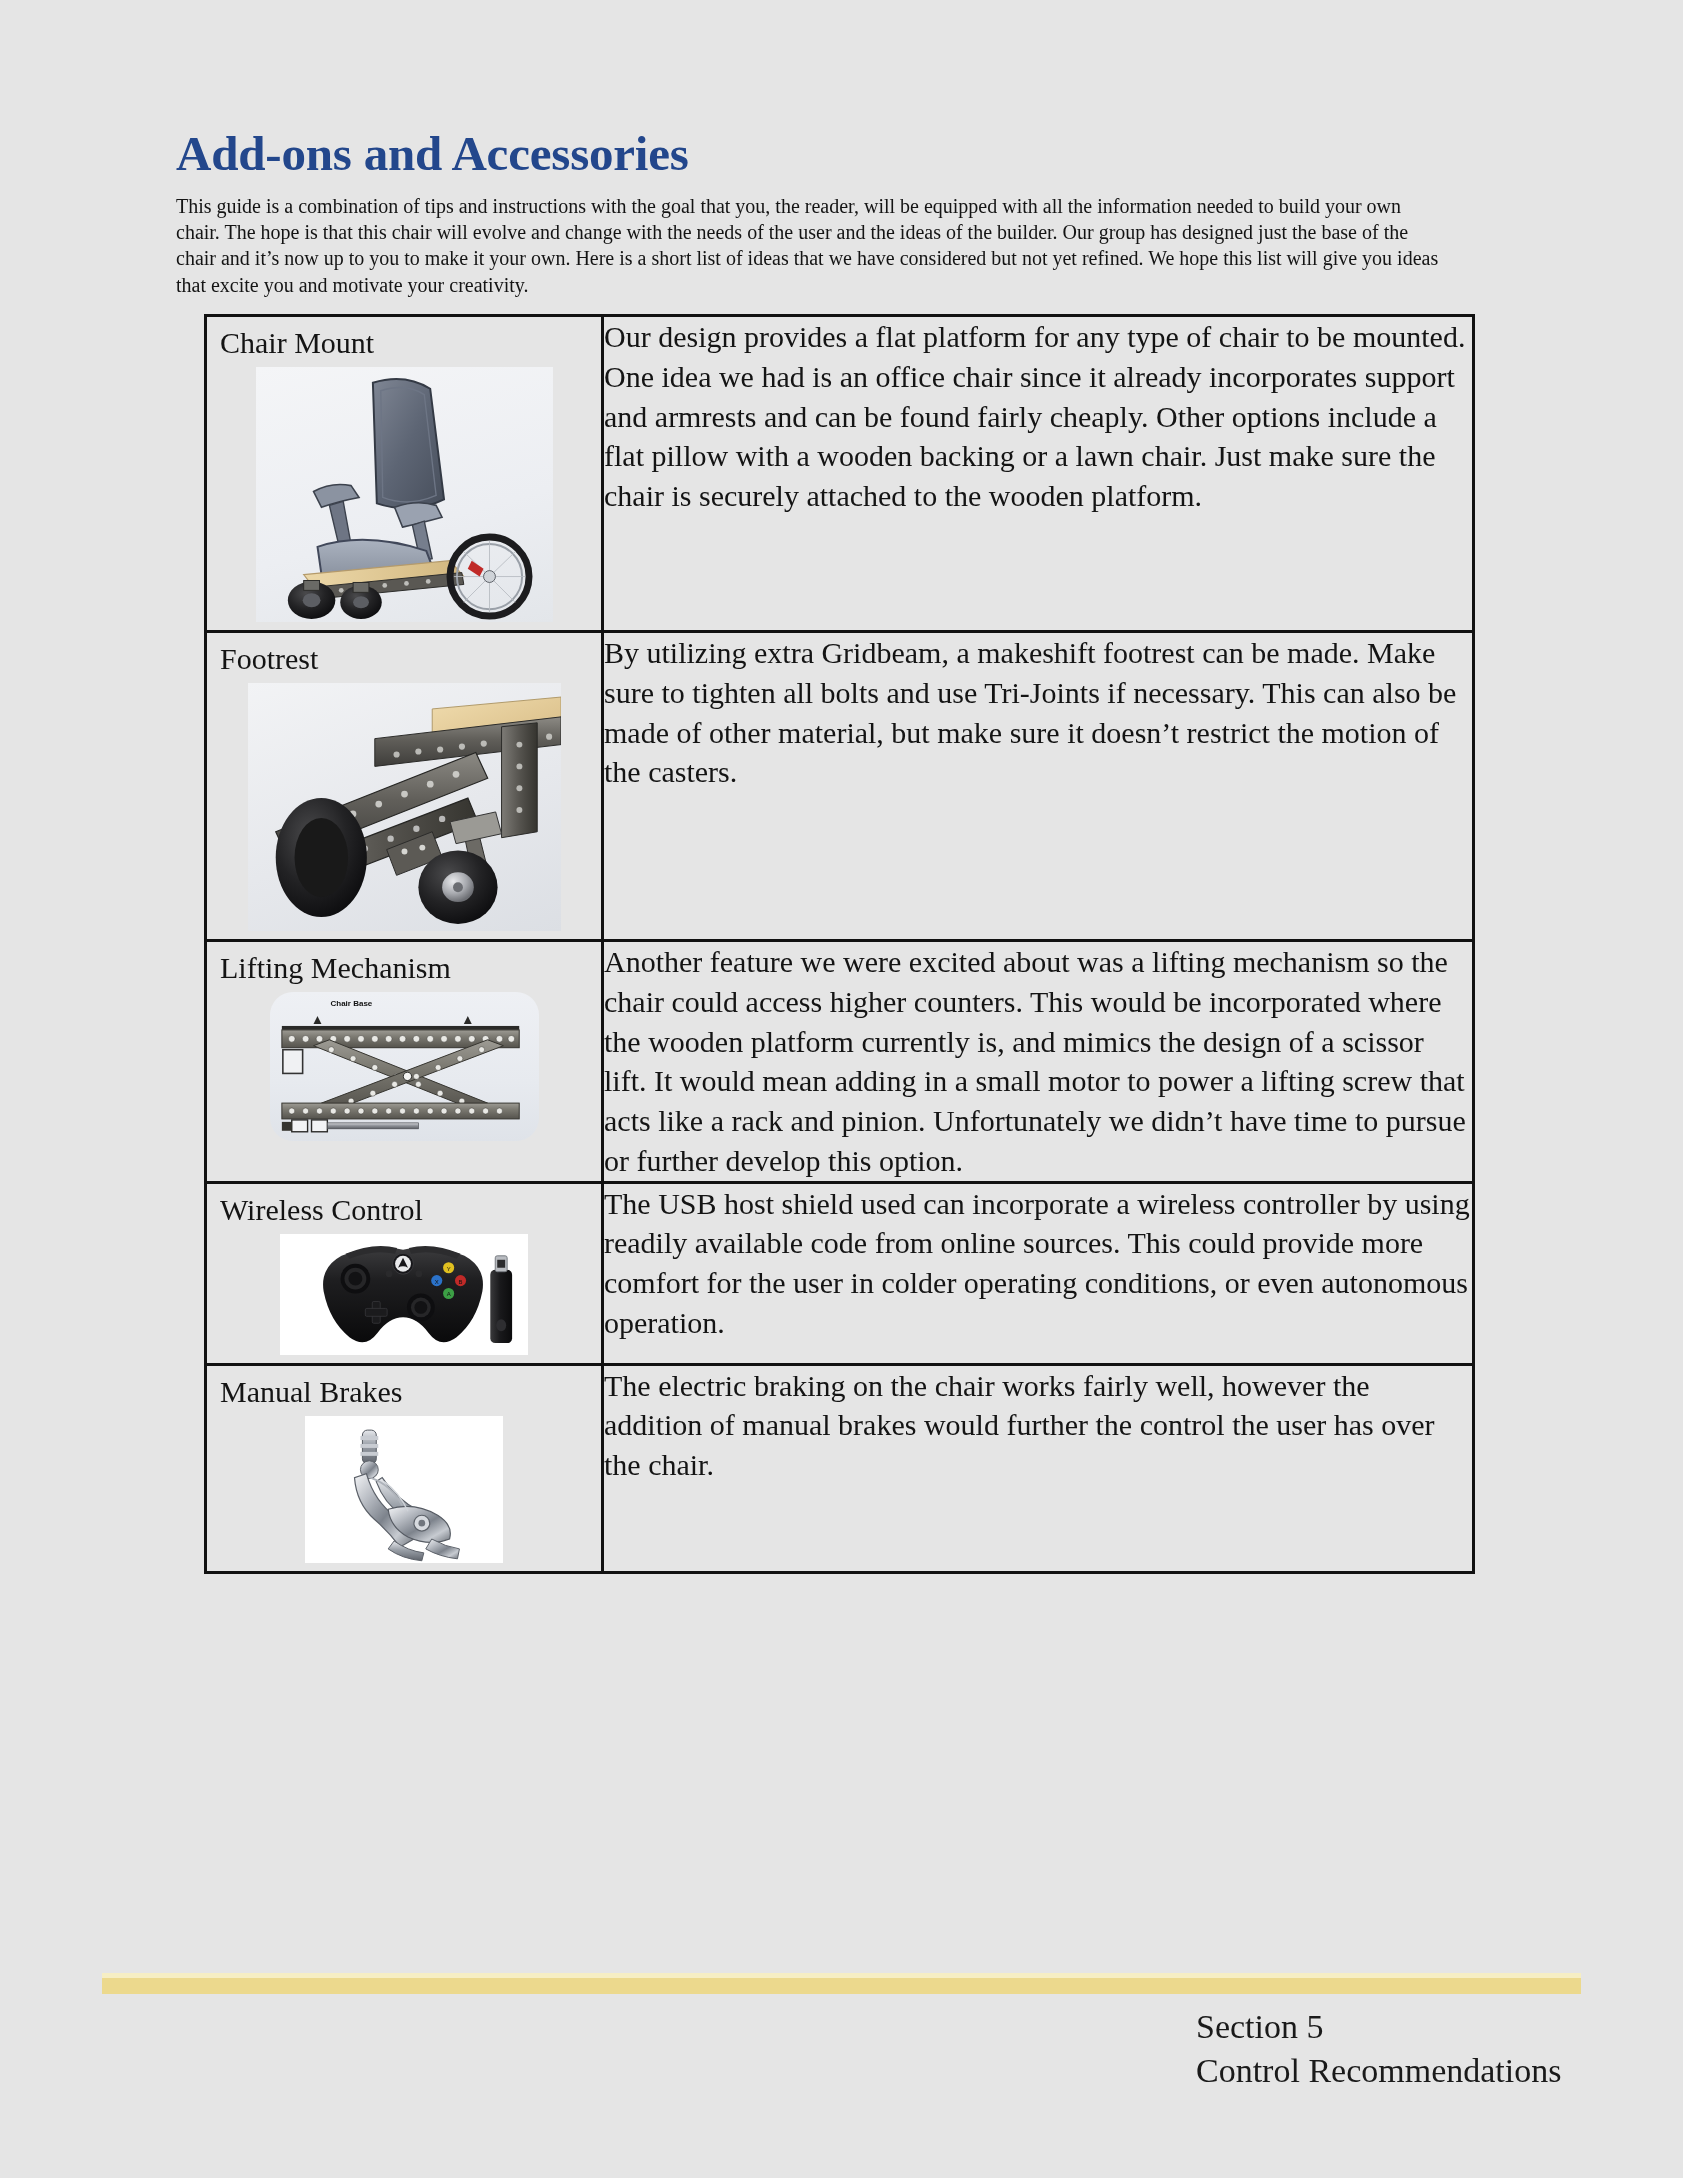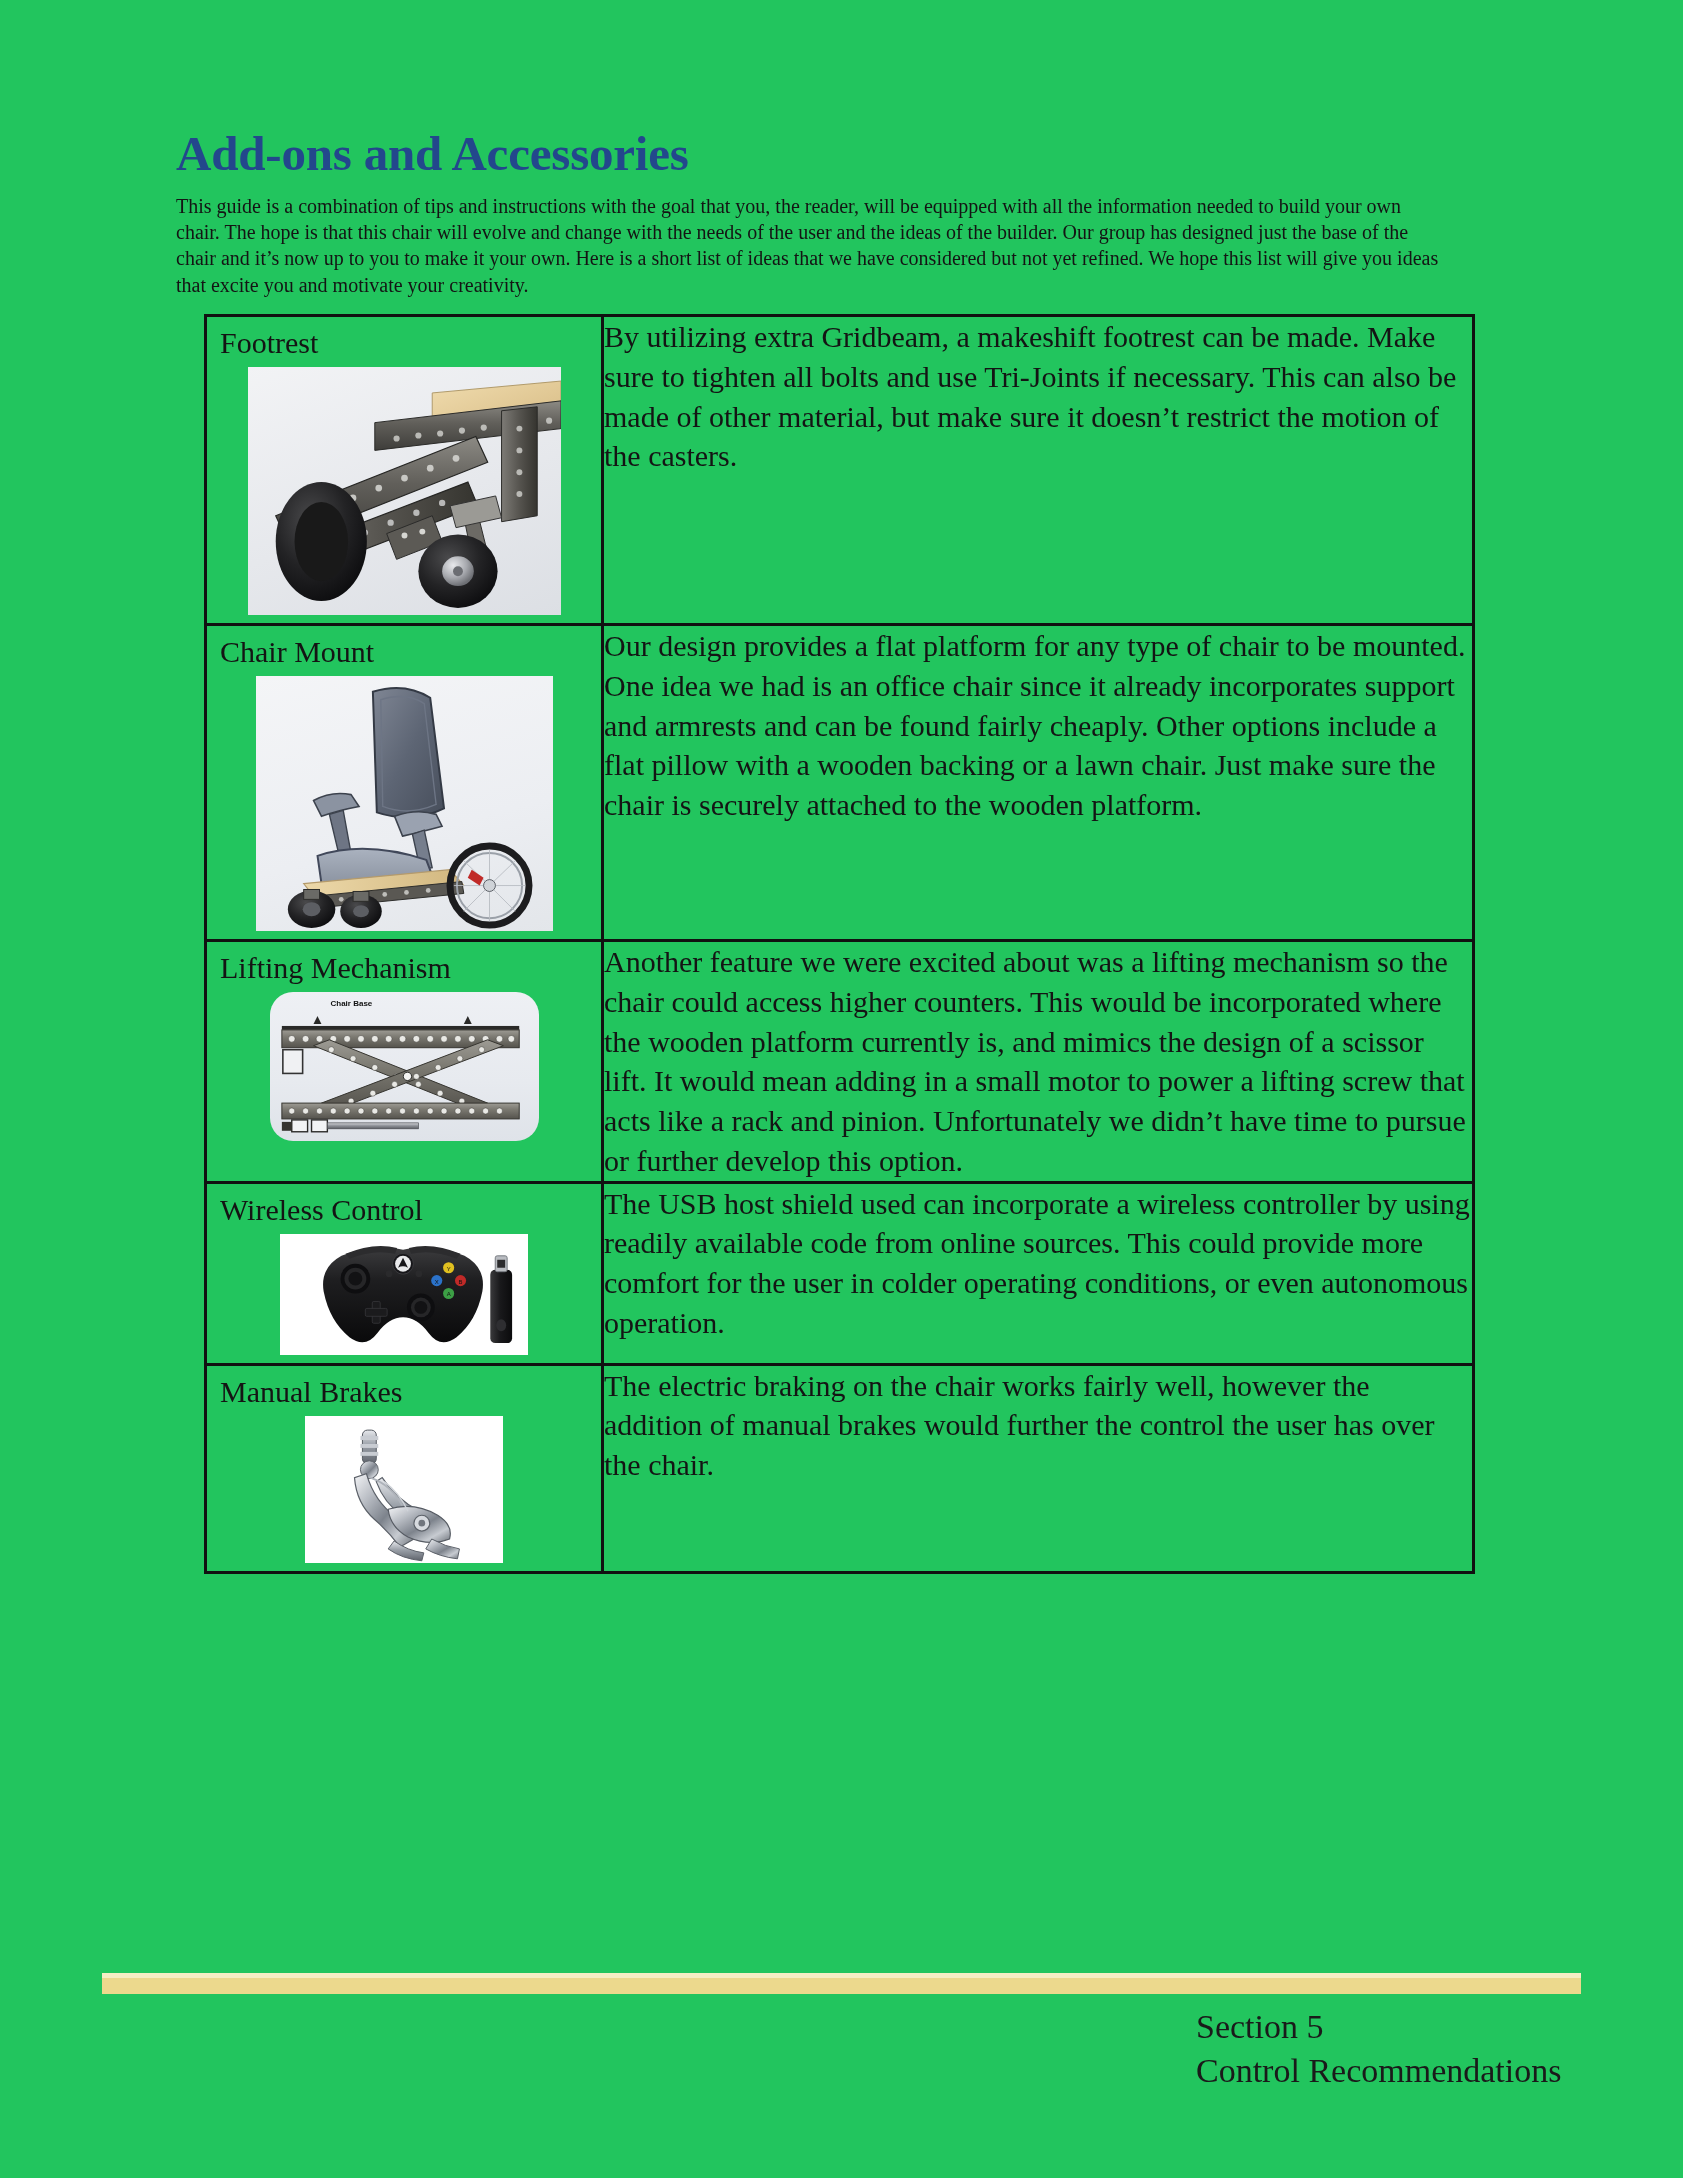--- a/index.html
+++ b/index.html
@@ -14,21 +14,21 @@
     color: #1a1a1a;
     position: relative;
     overflow: hidden;
   }
 
   .page {
     position: absolute;
     left: 0; top: 0;
     width: 1683px;
     height: 2178px;
-    background: #22c55e;
+    background: #e5e5e5;
   }
 
   .content {
     position: absolute;
     left: 176px;
     top: 127px;
     width: 1337px;
   }
 
   h1.title {
@@ -158,20 +158,103 @@
 <div class="page">
 
   <div class="content">
 
     <h1 class="title">Add-ons and Accessories</h1>
 
     <p class="intro">This guide is a combination of tips and instructions with the goal that you, the reader, will be equipped with all the information needed to build your own chair. The hope is that this chair will evolve and change with the needs of the user and the ideas of the builder. Our group has designed just the base of the chair and it’s now up to you to make it your own. Here is a short list of ideas that we have considered but not yet refined. We hope this list will give you ideas that excite you and motivate your creativity.</p>
 
     <table class="accessories">
       <tbody>
+
+        <tr>
+          <td class="col-label">
+            <div class="row-label">Chair Mount</div>
+            <div class="fig-wrap">
+              <div class="fig-chair">
+                <svg width="297" height="255" viewBox="0 0 300 258">
+                  <defs>
+                    <linearGradient id="chGrad" x1="0" y1="0" x2="1" y2="1">
+                      <stop offset="0%" stop-color="#7f8694"></stop>
+                      <stop offset="50%" stop-color="#5d6574"></stop>
+                      <stop offset="100%" stop-color="#474e5b"></stop>
+                    </linearGradient>
+                    <linearGradient id="seatGrad" x1="0" y1="0" x2="0" y2="1">
+                      <stop offset="0%" stop-color="#aab2bf"></stop>
+                      <stop offset="100%" stop-color="#828a98"></stop>
+                    </linearGradient>
+                    <linearGradient id="woodG2" x1="0" y1="0" x2="1" y2="0">
+                      <stop offset="0%" stop-color="#ecd8a9"></stop>
+                      <stop offset="100%" stop-color="#d2b77f"></stop>
+                    </linearGradient>
+                    <radialGradient id="tireG2" cx="38%" cy="32%" r="72%">
+                      <stop offset="0%" stop-color="#4a4a4c"></stop>
+                      <stop offset="55%" stop-color="#232325"></stop>
+                      <stop offset="100%" stop-color="#0d0d0f"></stop>
+                    </radialGradient>
+                  </defs>
+
+                  <path d="M118 16 Q150 6 176 22 L190 134 Q158 150 122 138 Z" fill="url(#chGrad)" stroke="#343a45" stroke-width="2"></path>
+                  <path d="M126 24 Q152 16 170 28 L182 130 Q154 142 128 132 Z" fill="none" stroke="#6d7585" stroke-width="1.4"></path>
+
+                  <path d="M58 126 Q76 116 96 120 L104 132 Q82 136 66 142 Z" fill="#8b93a1" stroke="#3c424d" stroke-width="1.6"></path>
+                  <path d="M74 140 L84 182 L96 180 L88 136 Z" fill="#6e7584" stroke="#3c424d" stroke-width="1.4"></path>
+
+                  <path d="M140 142 Q162 134 182 140 L188 152 Q166 158 148 162 Z" fill="#9aa2b0" stroke="#3c424d" stroke-width="1.6"></path>
+                  <path d="M158 160 L166 196 L178 194 L170 156 Z" fill="#767e8d" stroke="#3c424d" stroke-width="1.4"></path>
+
+                  <path d="M62 182 Q110 166 172 186 L182 212 Q116 232 66 210 Z" fill="url(#seatGrad)" stroke="#41485a" stroke-width="2"></path>
+
+                  <polygon points="48,210 196,196 210,212 62,228" fill="url(#woodG2)" stroke="#b49a6b" stroke-width="1.2"></polygon>
+
+                  <polygon points="46,224 208,208 210,220 48,236" fill="#5a5853" stroke="#2d2d2b" stroke-width="1"></polygon>
+                  <g fill="#d0d0cc" opacity="0.85">
+                    <circle cx="64" cy="228" r="2.4"></circle>
+                      <circle cx="86" cy="226" r="2.4"></circle>
+                    <circle cx="108" cy="224" r="2.4"></circle>
+                      <circle cx="130" cy="221" r="2.4"></circle>
+                    <circle cx="152" cy="219" r="2.4"></circle>
+                      <circle cx="174" cy="217" r="2.4"></circle>
+                    <circle cx="196" cy="214" r="2.4"></circle>
+                  </g>
+
+                  <circle cx="236" cy="212" r="40" fill="none" stroke="#1c1c1e" stroke-width="7"></circle>
+                  <circle cx="236" cy="212" r="33" fill="none" stroke="#9aa0a8" stroke-width="2"></circle>
+                  <g stroke="#b8bcc2" stroke-width="0.9">
+                    <line x1="236" y1="212" x2="236" y2="176"></line>
+                    <line x1="236" y1="212" x2="262" y2="187"></line>
+                    <line x1="236" y1="212" x2="272" y2="212"></line>
+                    <line x1="236" y1="212" x2="262" y2="238"></line>
+                    <line x1="236" y1="212" x2="236" y2="248"></line>
+                    <line x1="236" y1="212" x2="210" y2="238"></line>
+                    <line x1="236" y1="212" x2="200" y2="212"></line>
+                    <line x1="236" y1="212" x2="210" y2="187"></line>
+                  </g>
+                  <circle cx="236" cy="212" r="6" fill="#cfd3d8" stroke="#5b5f66" stroke-width="1"></circle>
+
+                  <path d="M218 196 L230 204 L226 212 L214 204 Z" fill="#c02a28"></path>
+
+                  <ellipse cx="56" cy="236" rx="24" ry="19" fill="url(#tireG2)"></ellipse>
+                  <ellipse cx="56" cy="236" rx="9" ry="7" fill="#5c5e63"></ellipse>
+                  <ellipse cx="106" cy="238" rx="21" ry="17" fill="url(#tireG2)"></ellipse>
+                  <ellipse cx="106" cy="238" rx="8" ry="6" fill="#5c5e63"></ellipse>
+
+                  <rect x="48" y="216" width="16" height="10" fill="#6a6a66" stroke="#2c2c2a"></rect>
+                  <rect x="98" y="218" width="16" height="10" fill="#6a6a66" stroke="#2c2c2a"></rect>
+                </svg>
+              </div>
+            </div>
+          </td>
+          <td class="col-desc">
+            <div class="row-desc">Our design provides a flat platform for any type of chair to be mounted.  One idea we had is an office chair since it already incorporates support and armrests and can be found fairly cheaply.  Other options include a flat pillow with a wooden backing or a lawn chair.  Just make sure the chair is securely attached to the wooden platform.</div>
+          </td>
+        </tr>
 
         <tr>
           <td class="col-label">
             <div class="row-label">Footrest</div>
             <div class="fig-wrap">
               <div class="fig-footrest">
                 <svg width="313" height="248" viewBox="0 0 316 250">
                   <defs>
                     <linearGradient id="beamG" x1="0" y1="0" x2="0" y2="1">
                       <stop offset="0%" stop-color="#8c8a84"></stop>
@@ -255,103 +338,20 @@
                   <ellipse cx="212" cy="206" rx="16" ry="15" fill="url(#hubG)"></ellipse>
                   <circle cx="212" cy="206" r="5" fill="#6b6d72"></circle>
 
                   <polygon points="204,140 250,130 256,152 210,162" fill="#9b9a95" stroke="#333" stroke-width="1"></polygon>
                 </svg>
               </div>
             </div>
           </td>
           <td class="col-desc">
             <div class="row-desc">By utilizing extra Gridbeam, a makeshift footrest can be made. Make sure to tighten all bolts and use Tri-Joints if necessary. This can also be made of other material, but make sure it doesn’t restrict the motion of the casters.</div>
-          </td>
-        </tr>
-
-        <tr>
-          <td class="col-label">
-            <div class="row-label">Chair Mount</div>
-            <div class="fig-wrap">
-              <div class="fig-chair">
-                <svg width="297" height="255" viewBox="0 0 300 258">
-                  <defs>
-                    <linearGradient id="chGrad" x1="0" y1="0" x2="1" y2="1">
-                      <stop offset="0%" stop-color="#7f8694"></stop>
-                      <stop offset="50%" stop-color="#5d6574"></stop>
-                      <stop offset="100%" stop-color="#474e5b"></stop>
-                    </linearGradient>
-                    <linearGradient id="seatGrad" x1="0" y1="0" x2="0" y2="1">
-                      <stop offset="0%" stop-color="#aab2bf"></stop>
-                      <stop offset="100%" stop-color="#828a98"></stop>
-                    </linearGradient>
-                    <linearGradient id="woodG2" x1="0" y1="0" x2="1" y2="0">
-                      <stop offset="0%" stop-color="#ecd8a9"></stop>
-                      <stop offset="100%" stop-color="#d2b77f"></stop>
-                    </linearGradient>
-                    <radialGradient id="tireG2" cx="38%" cy="32%" r="72%">
-                      <stop offset="0%" stop-color="#4a4a4c"></stop>
-                      <stop offset="55%" stop-color="#232325"></stop>
-                      <stop offset="100%" stop-color="#0d0d0f"></stop>
-                    </radialGradient>
-                  </defs>
-
-                  <path d="M118 16 Q150 6 176 22 L190 134 Q158 150 122 138 Z" fill="url(#chGrad)" stroke="#343a45" stroke-width="2"></path>
-                  <path d="M126 24 Q152 16 170 28 L182 130 Q154 142 128 132 Z" fill="none" stroke="#6d7585" stroke-width="1.4"></path>
-
-                  <path d="M58 126 Q76 116 96 120 L104 132 Q82 136 66 142 Z" fill="#8b93a1" stroke="#3c424d" stroke-width="1.6"></path>
-                  <path d="M74 140 L84 182 L96 180 L88 136 Z" fill="#6e7584" stroke="#3c424d" stroke-width="1.4"></path>
-
-                  <path d="M140 142 Q162 134 182 140 L188 152 Q166 158 148 162 Z" fill="#9aa2b0" stroke="#3c424d" stroke-width="1.6"></path>
-                  <path d="M158 160 L166 196 L178 194 L170 156 Z" fill="#767e8d" stroke="#3c424d" stroke-width="1.4"></path>
-
-                  <path d="M62 182 Q110 166 172 186 L182 212 Q116 232 66 210 Z" fill="url(#seatGrad)" stroke="#41485a" stroke-width="2"></path>
-
-                  <polygon points="48,210 196,196 210,212 62,228" fill="url(#woodG2)" stroke="#b49a6b" stroke-width="1.2"></polygon>
-
-                  <polygon points="46,224 208,208 210,220 48,236" fill="#5a5853" stroke="#2d2d2b" stroke-width="1"></polygon>
-                  <g fill="#d0d0cc" opacity="0.85">
-                    <circle cx="64" cy="228" r="2.4"></circle>
-                      <circle cx="86" cy="226" r="2.4"></circle>
-                    <circle cx="108" cy="224" r="2.4"></circle>
-                      <circle cx="130" cy="221" r="2.4"></circle>
-                    <circle cx="152" cy="219" r="2.4"></circle>
-                      <circle cx="174" cy="217" r="2.4"></circle>
-                    <circle cx="196" cy="214" r="2.4"></circle>
-                  </g>
-
-                  <circle cx="236" cy="212" r="40" fill="none" stroke="#1c1c1e" stroke-width="7"></circle>
-                  <circle cx="236" cy="212" r="33" fill="none" stroke="#9aa0a8" stroke-width="2"></circle>
-                  <g stroke="#b8bcc2" stroke-width="0.9">
-                    <line x1="236" y1="212" x2="236" y2="176"></line>
-                    <line x1="236" y1="212" x2="262" y2="187"></line>
-                    <line x1="236" y1="212" x2="272" y2="212"></line>
-                    <line x1="236" y1="212" x2="262" y2="238"></line>
-                    <line x1="236" y1="212" x2="236" y2="248"></line>
-                    <line x1="236" y1="212" x2="210" y2="238"></line>
-                    <line x1="236" y1="212" x2="200" y2="212"></line>
-                    <line x1="236" y1="212" x2="210" y2="187"></line>
-                  </g>
-                  <circle cx="236" cy="212" r="6" fill="#cfd3d8" stroke="#5b5f66" stroke-width="1"></circle>
-
-                  <path d="M218 196 L230 204 L226 212 L214 204 Z" fill="#c02a28"></path>
-
-                  <ellipse cx="56" cy="236" rx="24" ry="19" fill="url(#tireG2)"></ellipse>
-                  <ellipse cx="56" cy="236" rx="9" ry="7" fill="#5c5e63"></ellipse>
-                  <ellipse cx="106" cy="238" rx="21" ry="17" fill="url(#tireG2)"></ellipse>
-                  <ellipse cx="106" cy="238" rx="8" ry="6" fill="#5c5e63"></ellipse>
-
-                  <rect x="48" y="216" width="16" height="10" fill="#6a6a66" stroke="#2c2c2a"></rect>
-                  <rect x="98" y="218" width="16" height="10" fill="#6a6a66" stroke="#2c2c2a"></rect>
-                </svg>
-              </div>
-            </div>
-          </td>
-          <td class="col-desc">
-            <div class="row-desc">Our design provides a flat platform for any type of chair to be mounted.  One idea we had is an office chair since it already incorporates support and armrests and can be found fairly cheaply.  Other options include a flat pillow with a wooden backing or a lawn chair.  Just make sure the chair is securely attached to the wooden platform.</div>
           </td>
         </tr>
 
         <tr>
           <td class="col-label">
             <div class="row-label">Lifting Mechanism</div>
             <div class="fig-wrap">
               <div class="fig-lift">
                 <svg width="269" height="149" viewBox="0 0 272 150">
                   <defs>

